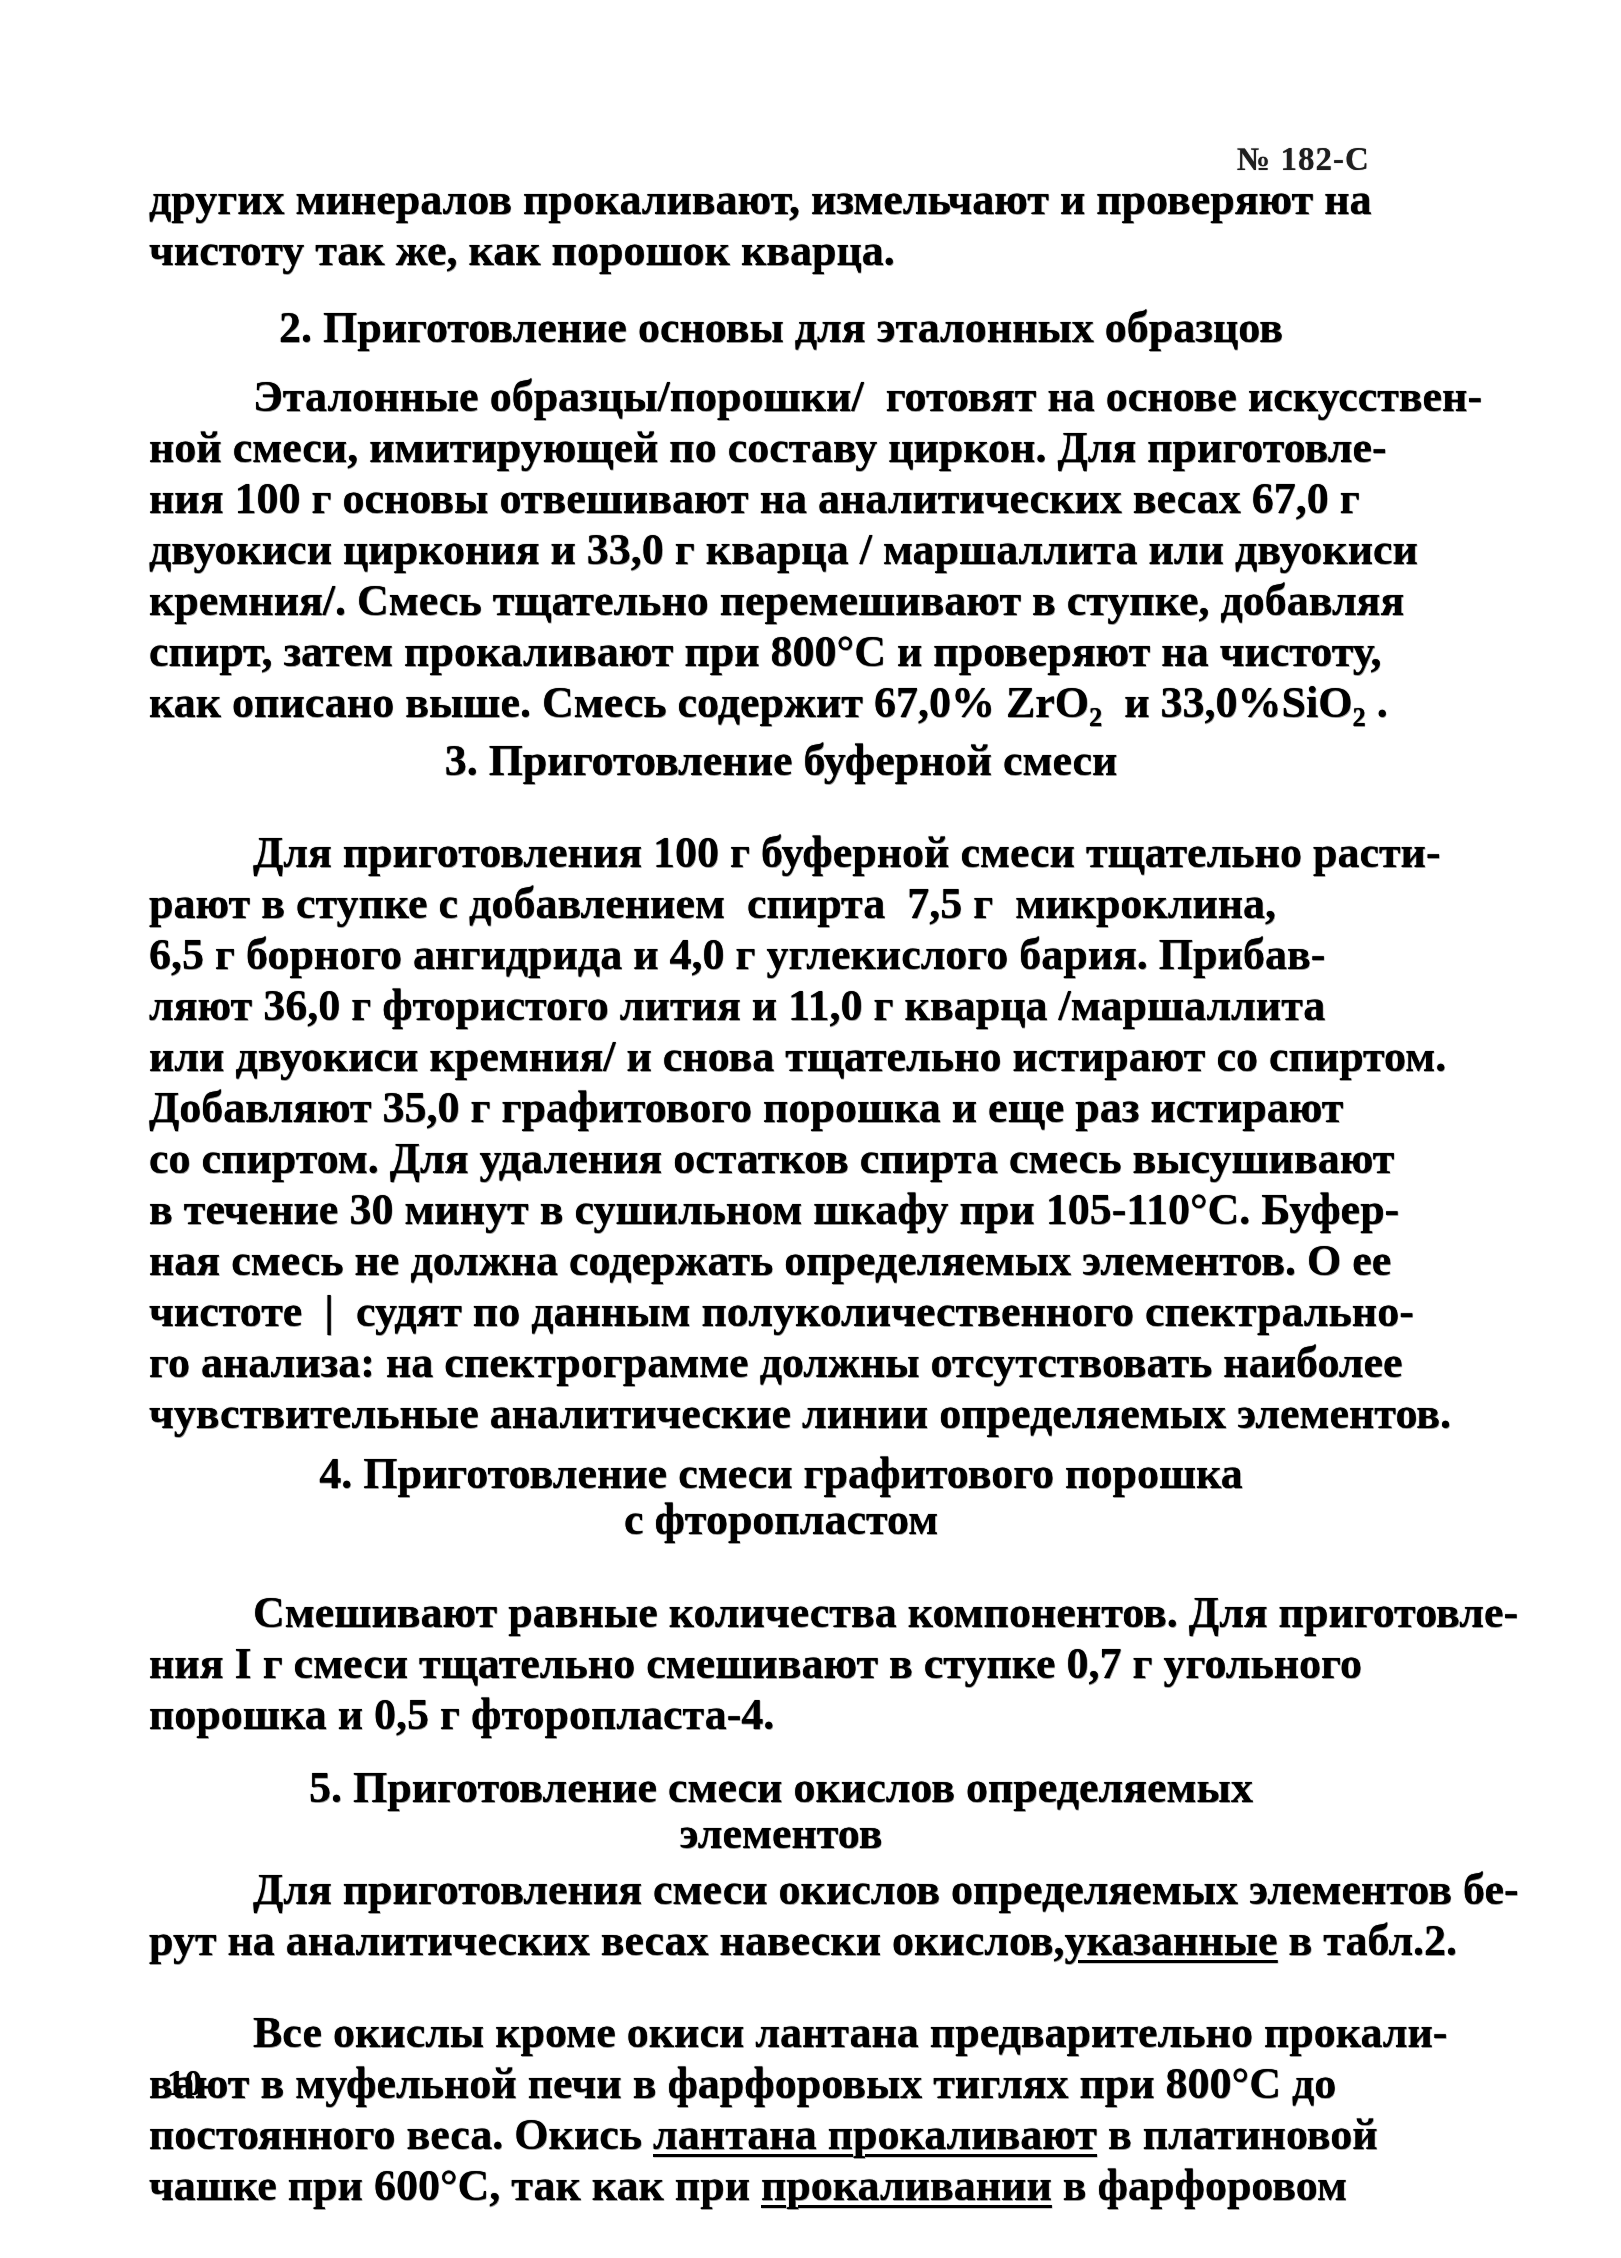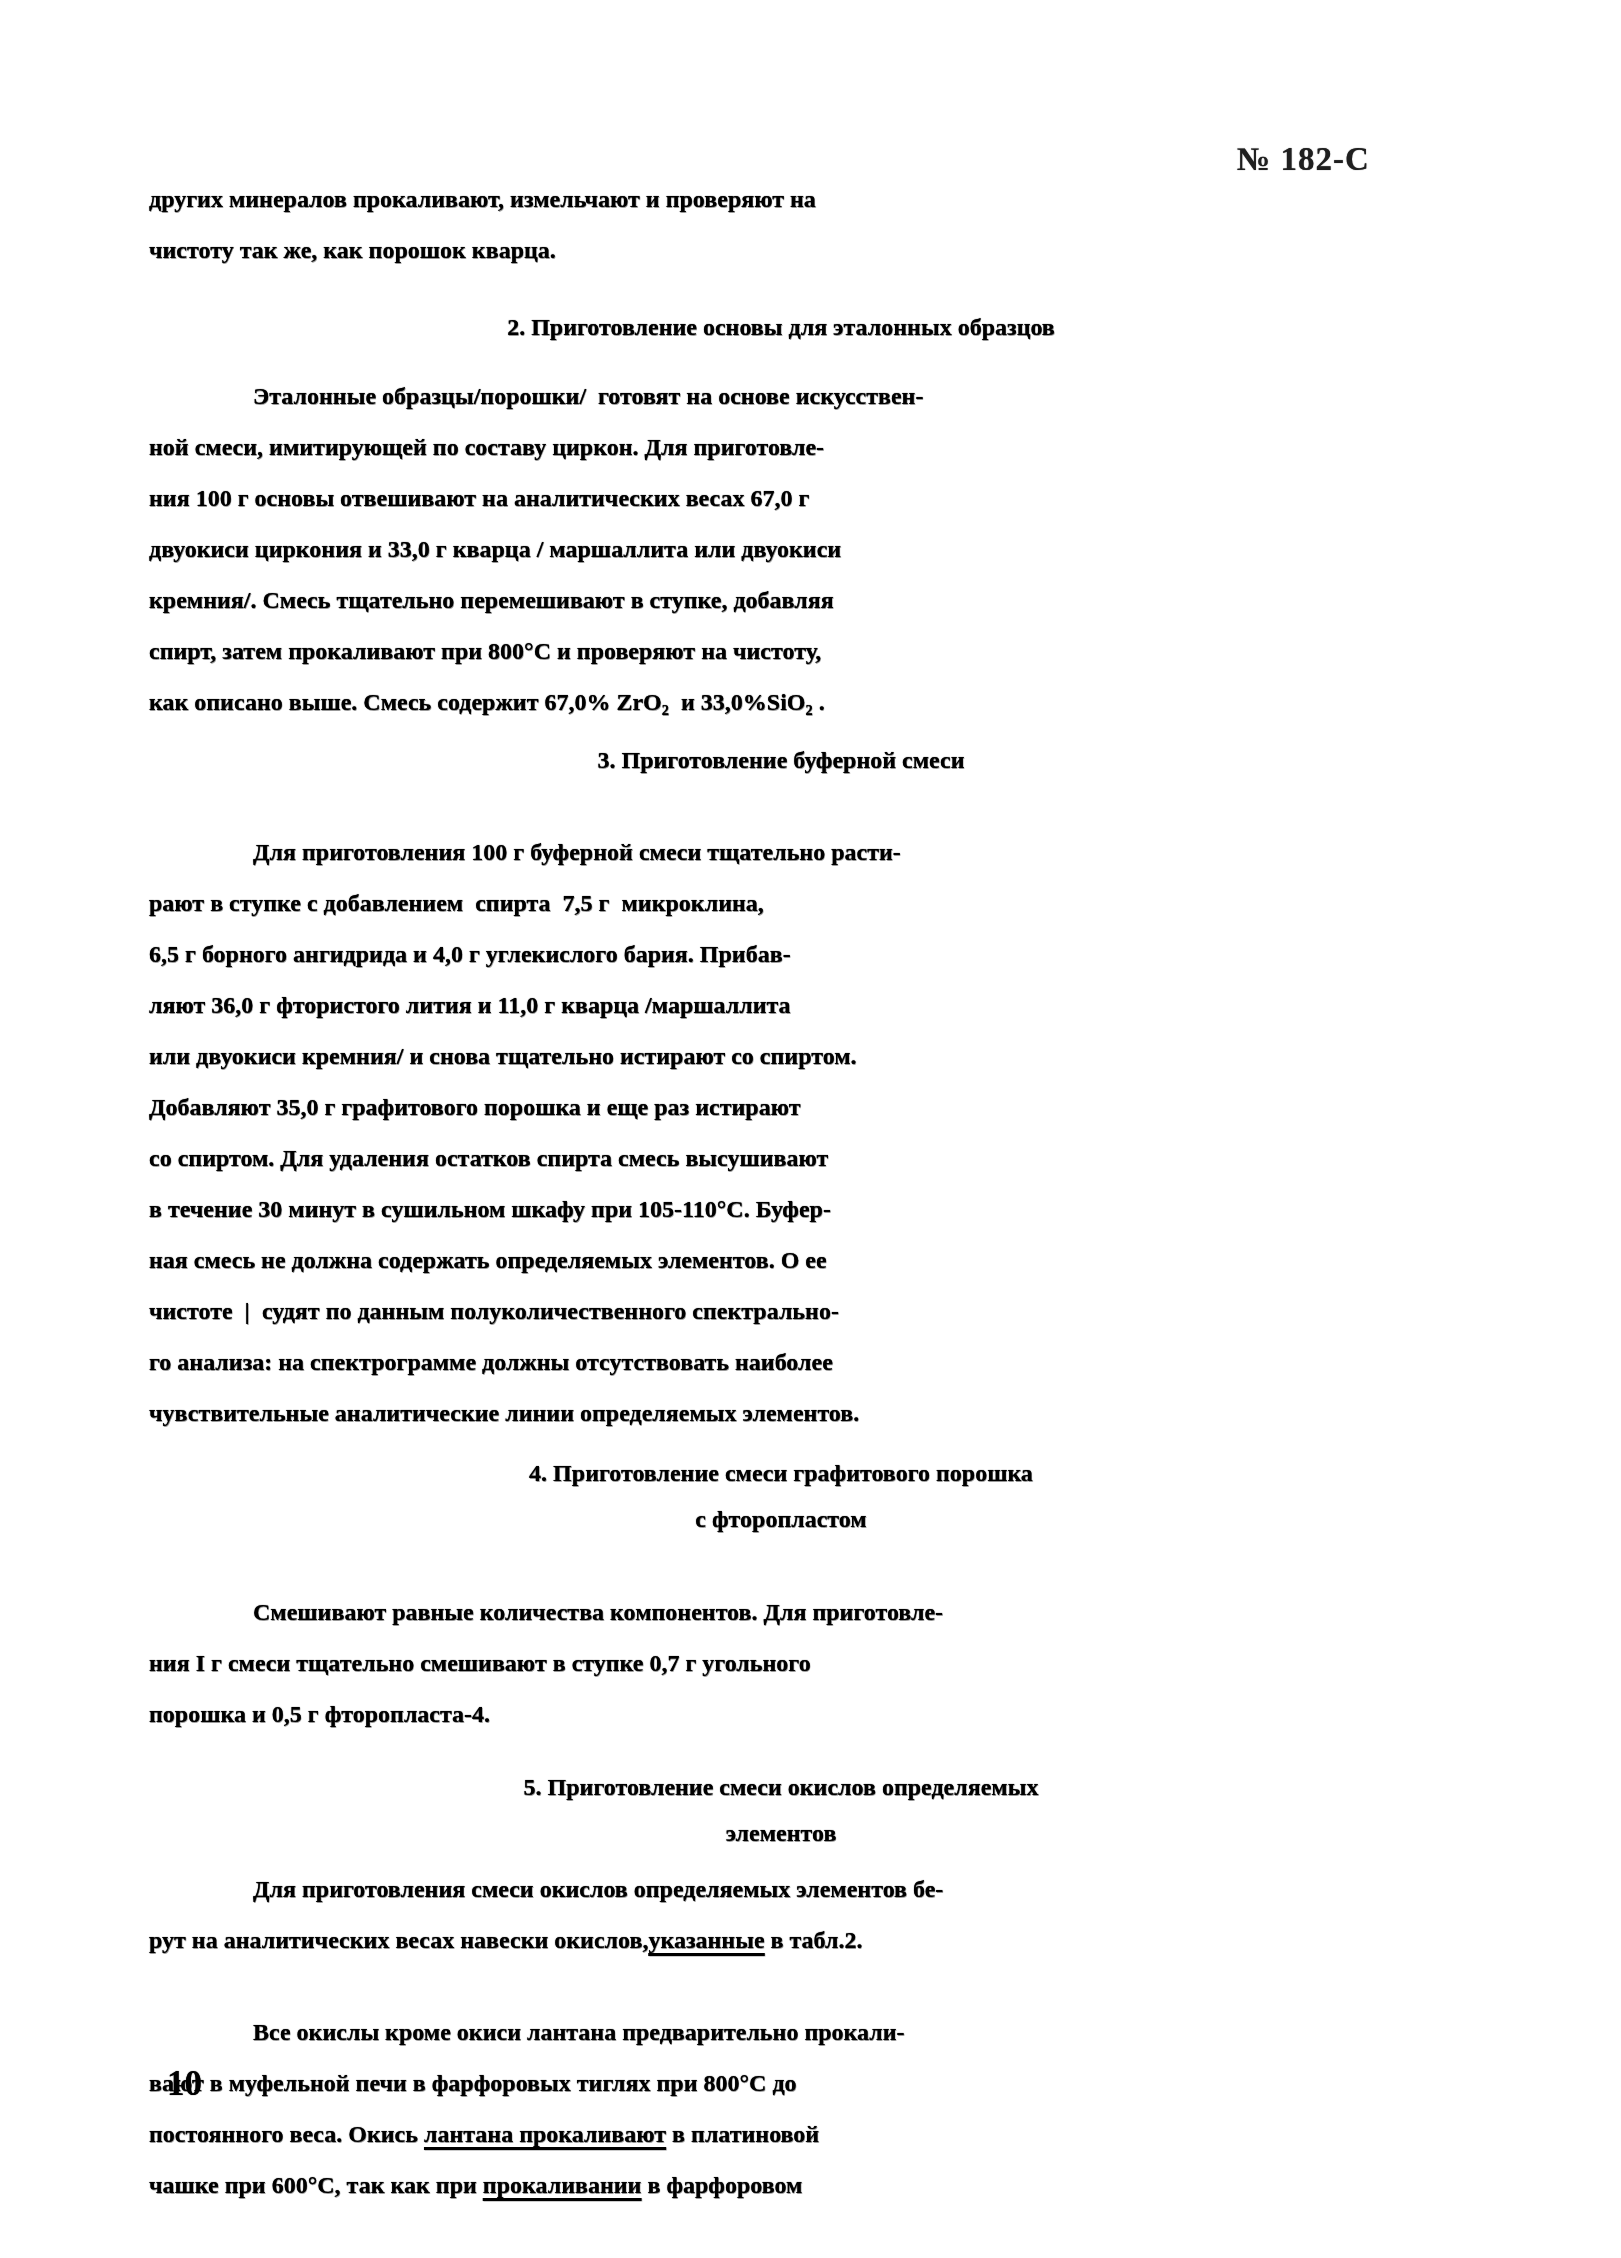--- a/index.html
+++ b/index.html
@@ -22,21 +22,21 @@
     opacity:.88;
     white-space:pre;
     text-shadow:0 0 1px rgba(0,0,0,.8);
   }
   .textblock{
     position:absolute;left:149px;top:174px;width:1372px;
   }
   .line{
     white-space:pre;
     height:51px;line-height:51px;
-    font-size:24px;
+    font-size:44px;
     letter-spacing:0px;
     text-shadow:0 0 1px rgba(0,0,0,.85), 0.6px 0.6px 0 rgba(0,0,0,.35);
   }
   .indent{padding-left:104px;margin-top:41px;}
   .heading{
     text-align:center;
     padding-right:108px;
   }
   .h-sub{height:47px;line-height:41px;}
   .mt-a{margin-top:25.5px;}  

